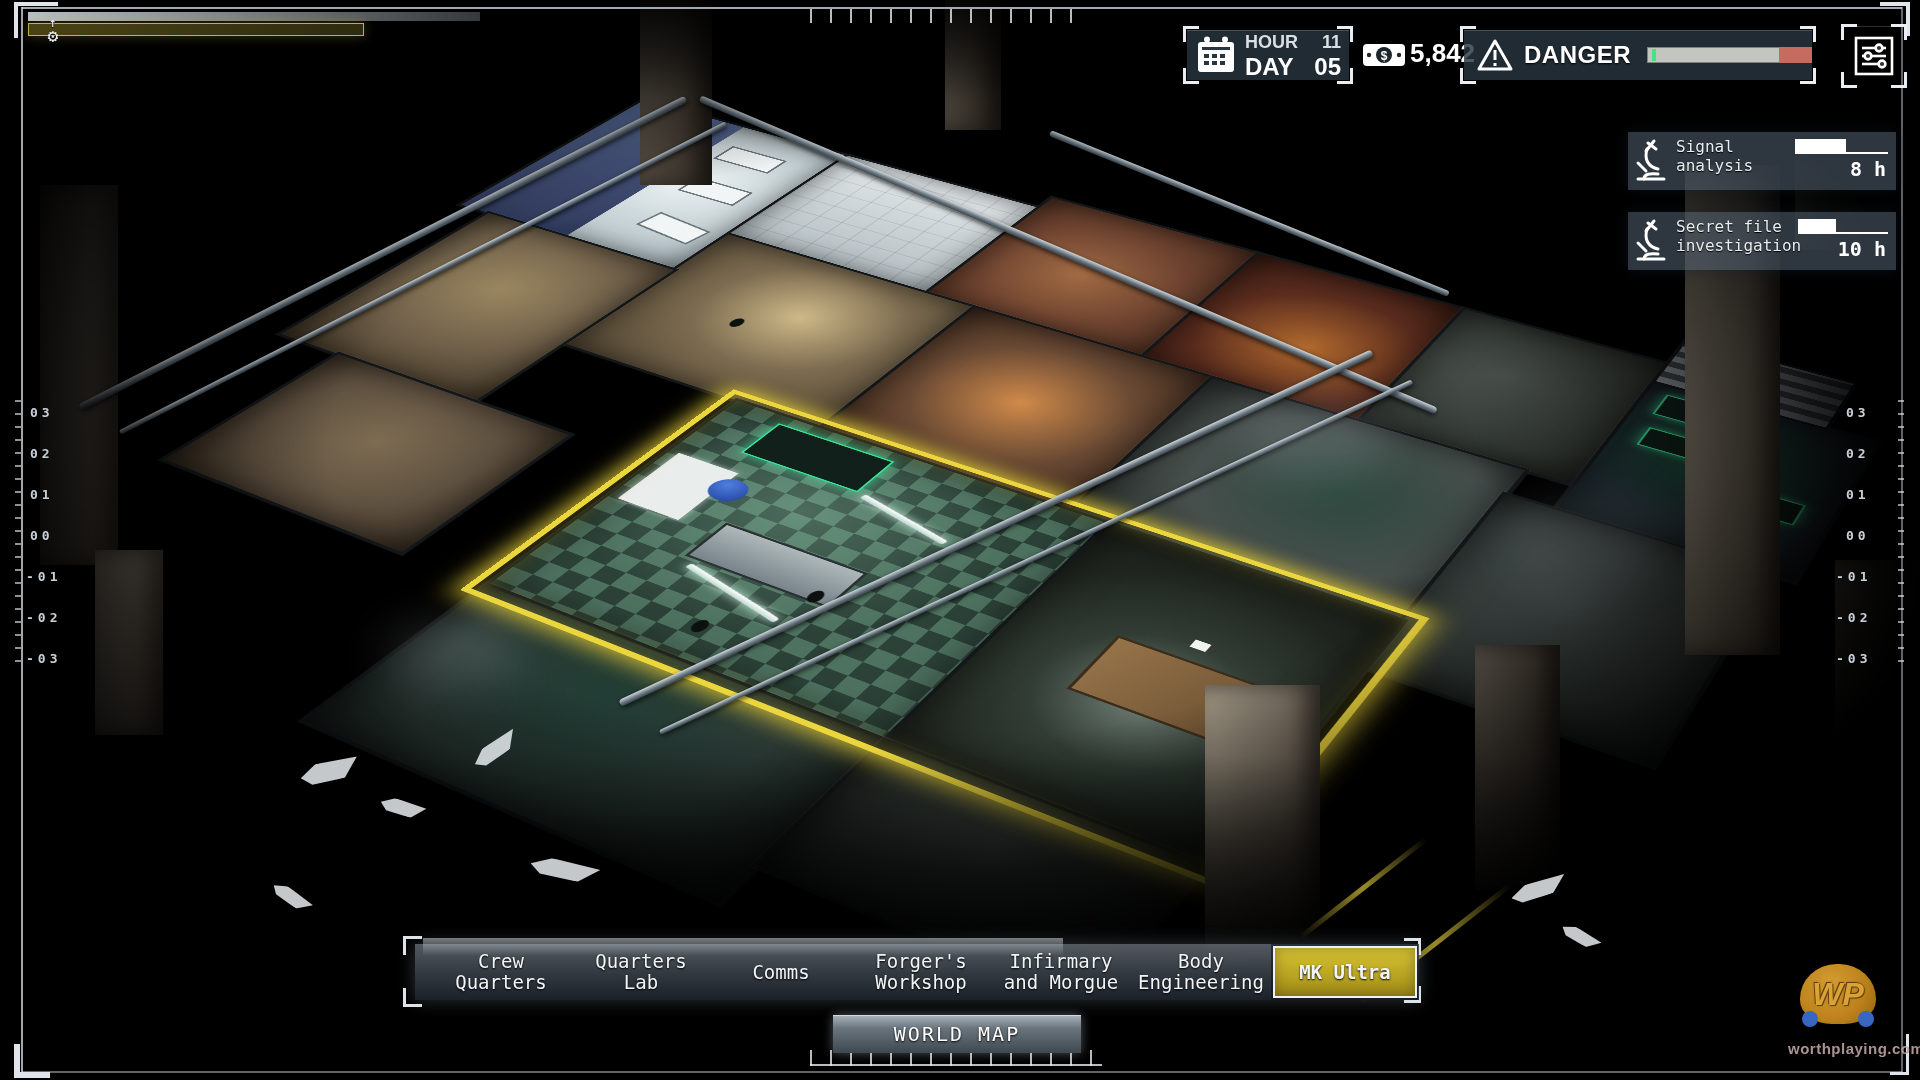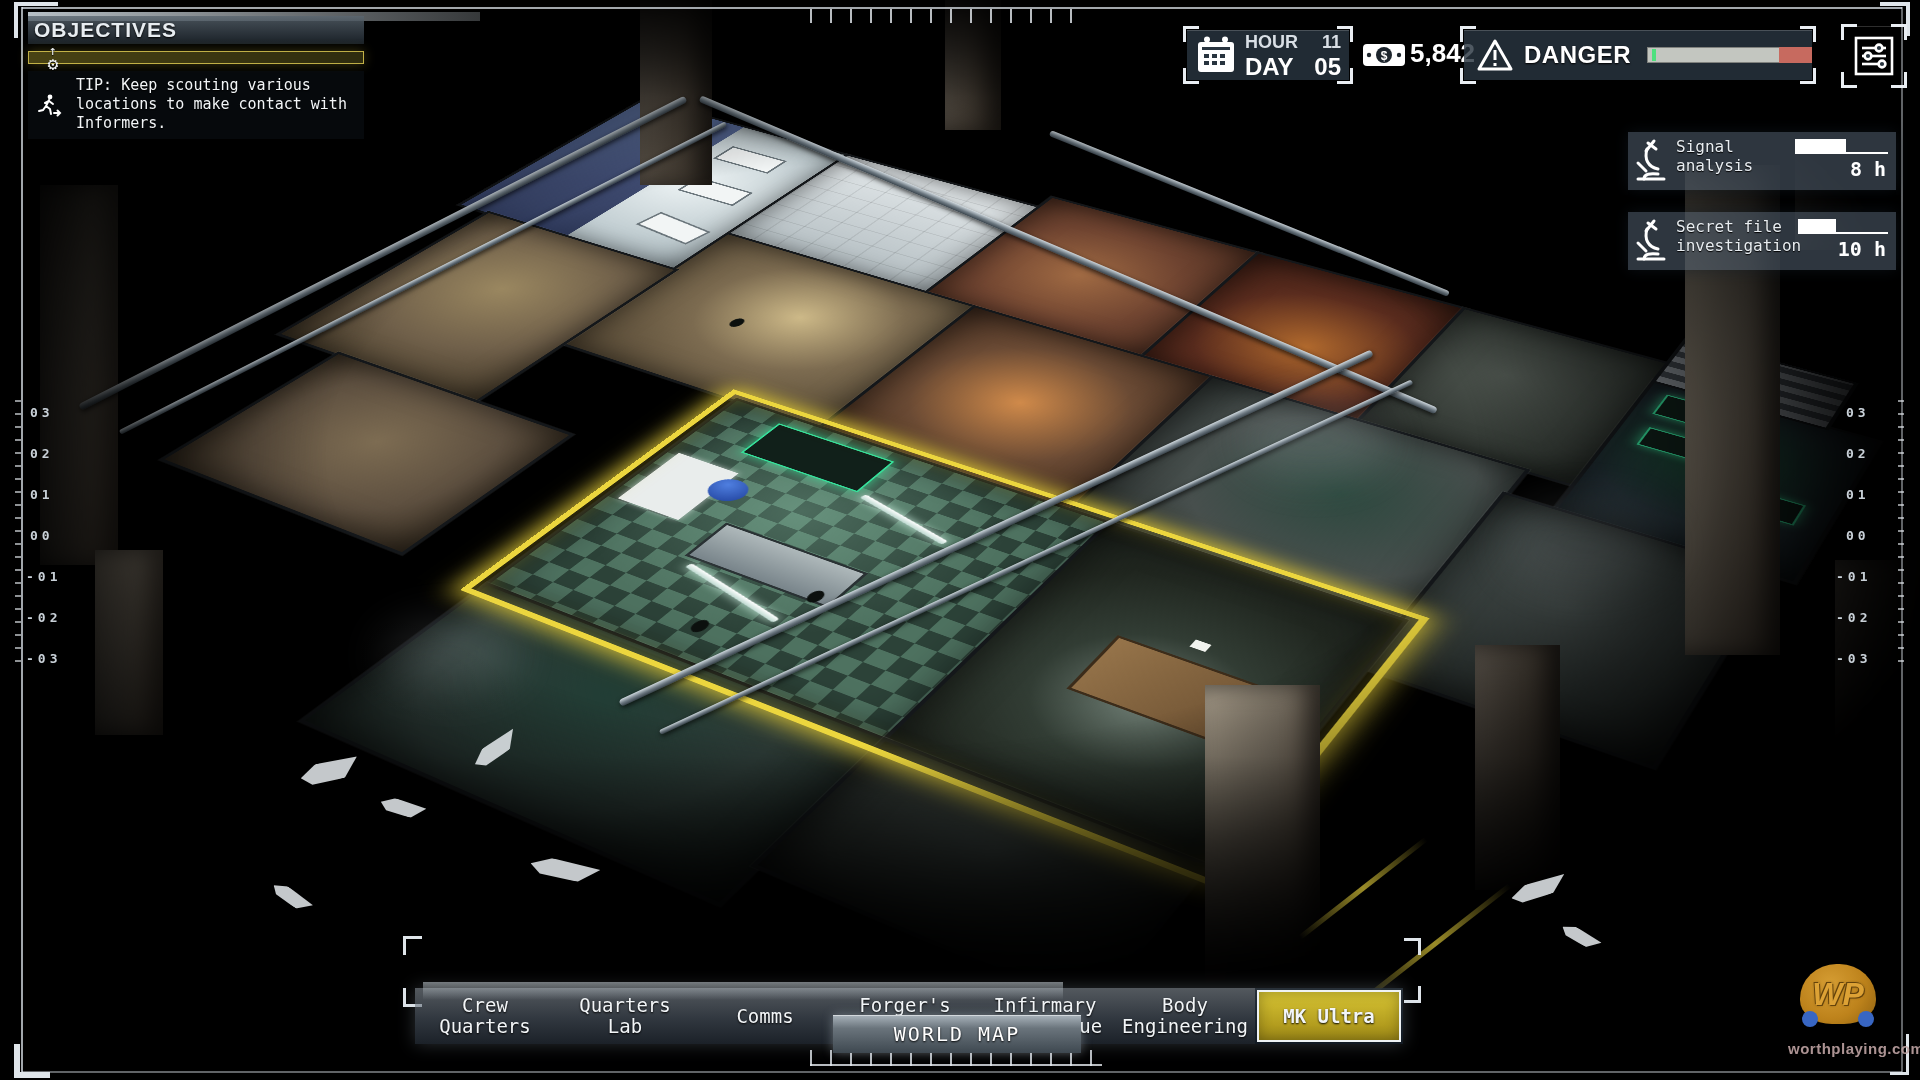--- a/index.html
+++ b/index.html
@@ -141,23 +141,23 @@
   .task-panel{position:absolute;left:1628px;width:254px;background:rgba(92,108,126,.5);
     box-shadow:0 0 14px rgba(20,30,40,.5);display:flex;padding:5px 8px 7px 6px;}
   .task-name{font-size:16px;line-height:19px;width:122px;margin-left:8px;text-shadow:0 1px 1px #000;}
   .task-right{width:96px;position:relative;}
   .task-bar{height:13px;border-bottom:0;background:transparent;position:relative;margin-top:2px;}
   .task-fill{height:13px;background:#fff;}
   .task-track{position:absolute;left:0;right:0;top:15px;border-bottom:2px solid #fff;}
   .task-time{position:absolute;right:2px;top:20px;font-size:20px;font-weight:bold;color:#fff;}
 
   
-  #tabbar{position:absolute;left:415px;top:988px;width:988px;height:56px;display:flex;
+  #tabbar{position:absolute;left:415px;top:944px;width:988px;height:56px;display:flex;
     background:linear-gradient(180deg,rgba(152,162,172,.55) 0%,rgba(74,84,96,.66) 55%,rgba(38,46,56,.72) 100%);
-    box-shadow:0 0 18px rgba(180,195,210,.25);}
+    box-shadow:0 0 18px rgba(180,195,210,.25);padding-left:16px;}
   #tabbar .lighttop{position:absolute;left:8px;top:-6px;width:640px;height:18px;
     background:linear-gradient(180deg,rgba(205,215,222,.55),rgba(205,215,222,0));}
   .tab{flex:1;display:flex;align-items:center;justify-content:center;text-align:center;
     font-size:19px;line-height:21px;color:#f2f5f7;text-shadow:0 1px 2px #000;cursor:pointer;padding:0 4px;}
   .tab.active{flex:0 0 132px;margin:2px 2px;background:linear-gradient(180deg,#d8c534,#b29c1e 70%,#9c8817);
     border:2px solid #eef2f4;box-shadow:0 0 0 2px rgba(12,22,32,.6), inset 0 0 14px rgba(0,0,0,.3);
     font-weight:bold;}
   #worldmap-btn{position:absolute;left:833px;top:1015px;width:248px;height:38px;
     background:linear-gradient(180deg,#aab4bc 0%,#6a747c 35%,#3e4850 100%);
     box-shadow:0 0 10px rgba(200,210,220,.4), inset 0 1px 0 rgba(255,255,255,.5);
@@ -288,38 +288,25 @@
   <span class="ruler-label" style="left:1846px;top:446px;">02</span>
   <span class="ruler-label" style="left:1846px;top:487px;">01</span>
   <span class="ruler-label" style="left:1846px;top:528px;">00</span>
   <span class="ruler-label" style="left:1836px;top:569px;">-01</span>
   <span class="ruler-label" style="left:1836px;top:610px;">-02</span>
   <span class="ruler-label" style="left:1836px;top:651px;">-03</span>
 </div>
 
 <div class="abs" id="objectives">
   <div id="obj-streak"></div>
-  <div id="obj-header">
-    <span>OBJECTIVES</span>
-  </div>
   <div class="obj-item hl">
     <span class="obj-icon gear-stack">
         <span>↑</span>
         <span class="g">⚙</span>
       </span>
-  </div>
-  <div class="obj-item tip">
-    <span class="obj-icon runner">
-      <svg width="26" height="24" viewBox="0 0 26 24" fill="none" stroke="#fff" stroke-width="2" stroke-linecap="round">
-        <circle cx="14" cy="4" r="2.4" fill="#fff" stroke="none"></circle>
-        <path d="M13 7 L10 13 M13 8 L17 11 M13 8 L9 10 M10 13 L14 16 L15 21 M10 13 L7 17 L3 18"></path>
-        <path d="M18 20 h6 M21.5 17.5 L24 20 L21.5 22.5"></path>
-      </svg>
-    </span>
-    <span>TIP: Keep scouting various locations to make contact with Informers.</span>
   </div>
 </div>
 
 <div class="hud-panel" id="time-panel">
   <span class="cb tl" style="left:-4px;top:-4px;"></span>
   <span class="cb tr" style="right:-4px;top:-4px;"></span>
   <span class="cb bl" style="left:-4px;bottom:-4px;"></span>
   <span class="cb br" style="right:-4px;bottom:-4px;"></span>
   <span class="abs" style="left:8px;top:5px;">
     <svg width="42" height="40" viewBox="0 0 42 40">

